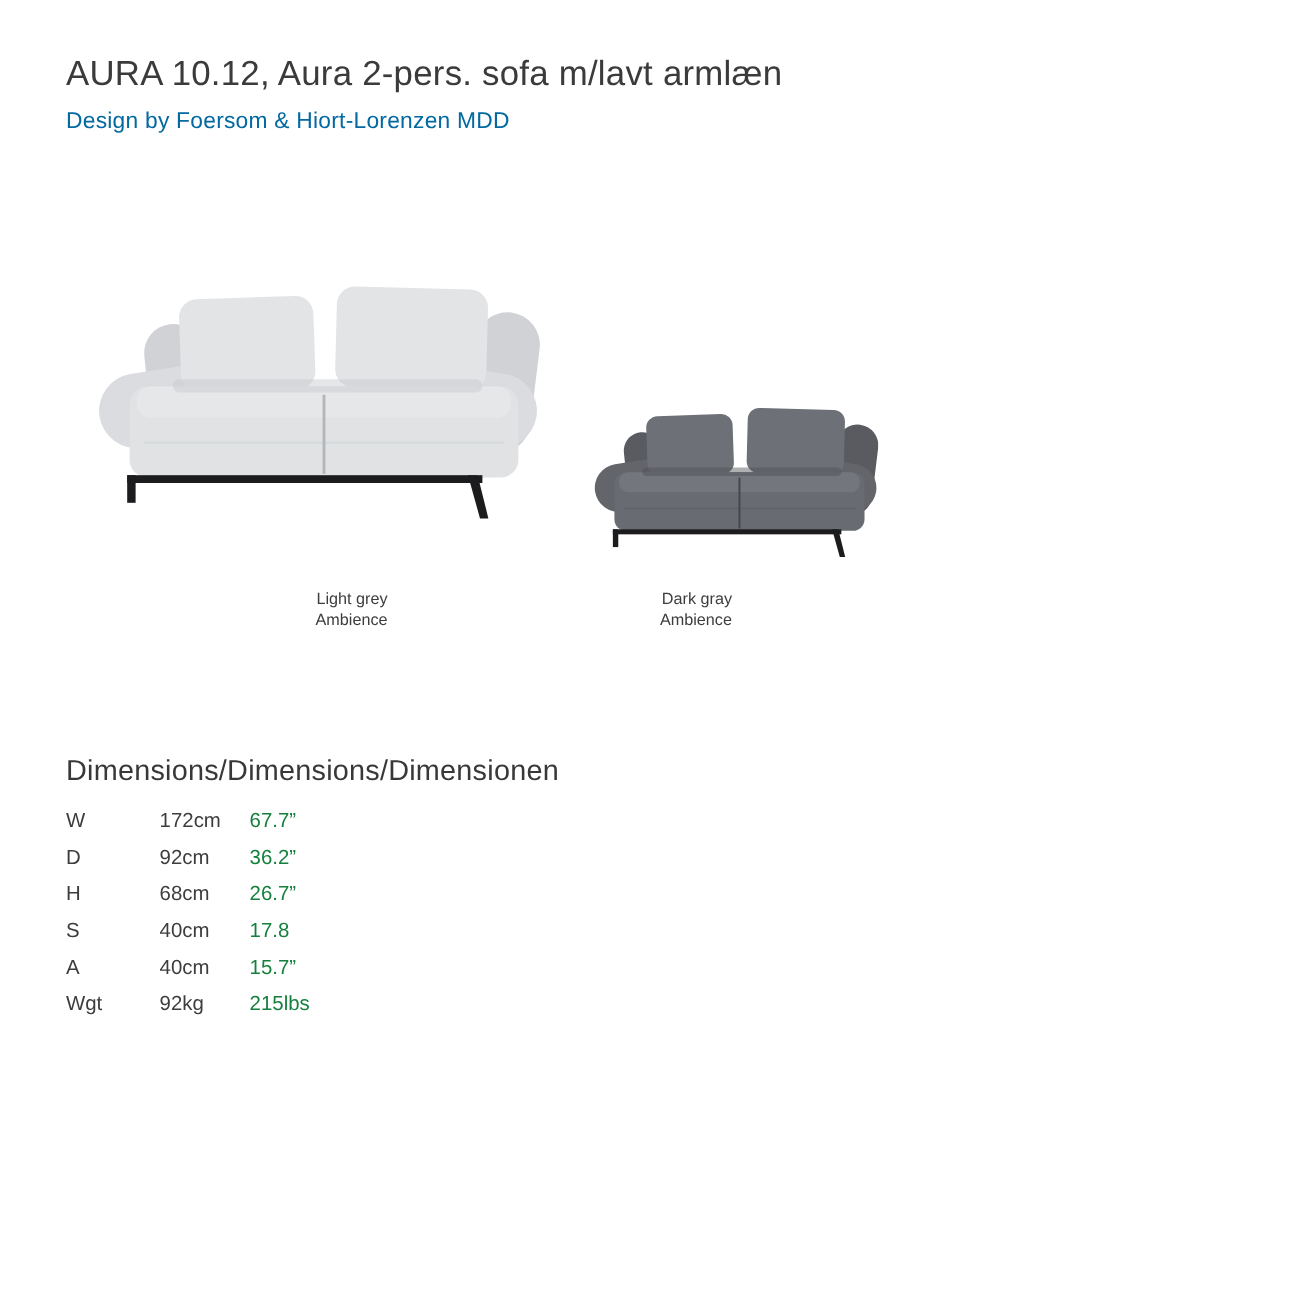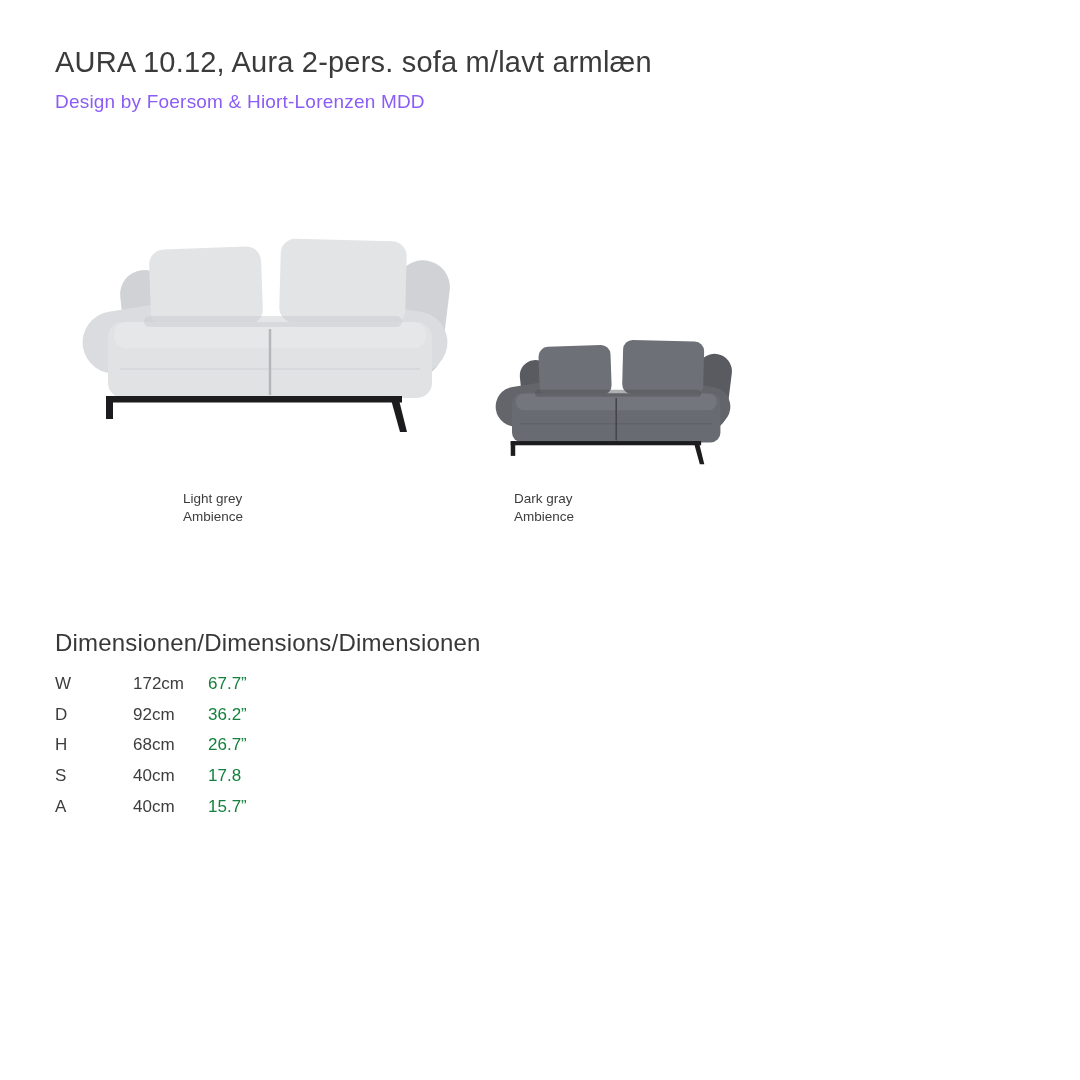--- a/index.html
+++ b/index.html
@@ -6,33 +6,33 @@
   .page{
     position:relative;width:1080px;height:1080px;background:#ffffff;
     font-family:"Liberation Sans", sans-serif;overflow:hidden;color:#3b3b3b;
   }
   .title{
     position:absolute;left:55px;top:46px;margin:0;
     font-size:29px;font-weight:500;letter-spacing:.2px;color:#3b3b3b;
   }
   .subtitle{
     position:absolute;left:55px;top:91px;
-    font-size:19px;font-weight:400;letter-spacing:.2px;color:#8b5cf6;
+    font-size:19px;font-weight:400;letter-spacing:.2px;color:#0369a1;
   }
   .sofa{position:absolute;margin:0;padding:0;}
   .sofa svg{display:block;width:100%;height:100%;}
   .sofa-light{left:80px;top:236px;width:370px;height:200px;}
   .sofa-dark{left:494px;top:338px;width:238px;height:129px;}
   .caption{
-    position:absolute;width:140px;text-align:left;
+    position:absolute;width:140px;text-align:right;
     font-size:13.5px;line-height:17.5px;color:#3d3d3d;
   }
   .caption span{display:block;}
   .caption-light{left:183px;top:490px;}
-  .caption-dark{left:514px;top:490px;}
+  .caption-dark{left:470px;top:490px;}
   .dim-heading{
     position:absolute;left:55px;top:629px;margin:0;
     font-size:24px;font-weight:500;letter-spacing:.2px;color:#383838;
   }
   .dim-table{
     position:absolute;left:55px;top:669px;width:360px;
     font-size:17px;color:#3d3d3d;
   }
   .tr{display:flex;align-items:center;height:30.6px;}
   .c-label{width:78px;font-weight:500;}
@@ -91,21 +91,21 @@
 
   <div class="caption caption-light">
     <span>Light grey</span>
     <span>Ambience</span>
   </div>
   <div class="caption caption-dark">
     <span>Dark gray</span>
     <span>Ambience</span>
   </div>
 
-  <h2 class="dim-heading">Dimensionen/Dimensions/Dimensionen</h2>
+  <h2 class="dim-heading">Dimensions/Dimensions/Dimensionen</h2>
 
   <div class="dim-table">
     <div class="tr">
       <span class="c-label">W</span>
       <span class="c-metric">172cm</span>
       <span class="c-imperial">67.7”</span>
     </div>
     <div class="tr">
       <span class="c-label">D</span>
       <span class="c-metric">92cm</span>
@@ -119,15 +119,20 @@
     <div class="tr">
       <span class="c-label">S</span>
       <span class="c-metric">40cm</span>
       <span class="c-imperial">17.8</span>
     </div>
     <div class="tr">
       <span class="c-label">A</span>
       <span class="c-metric">40cm</span>
       <span class="c-imperial">15.7”</span>
     </div>
+    <div class="tr">
+      <span class="c-label">Wgt</span>
+      <span class="c-metric">92kg</span>
+      <span class="c-imperial">215lbs</span>
+    </div>
   </div>
 
 </div>
 
 </body></html>

